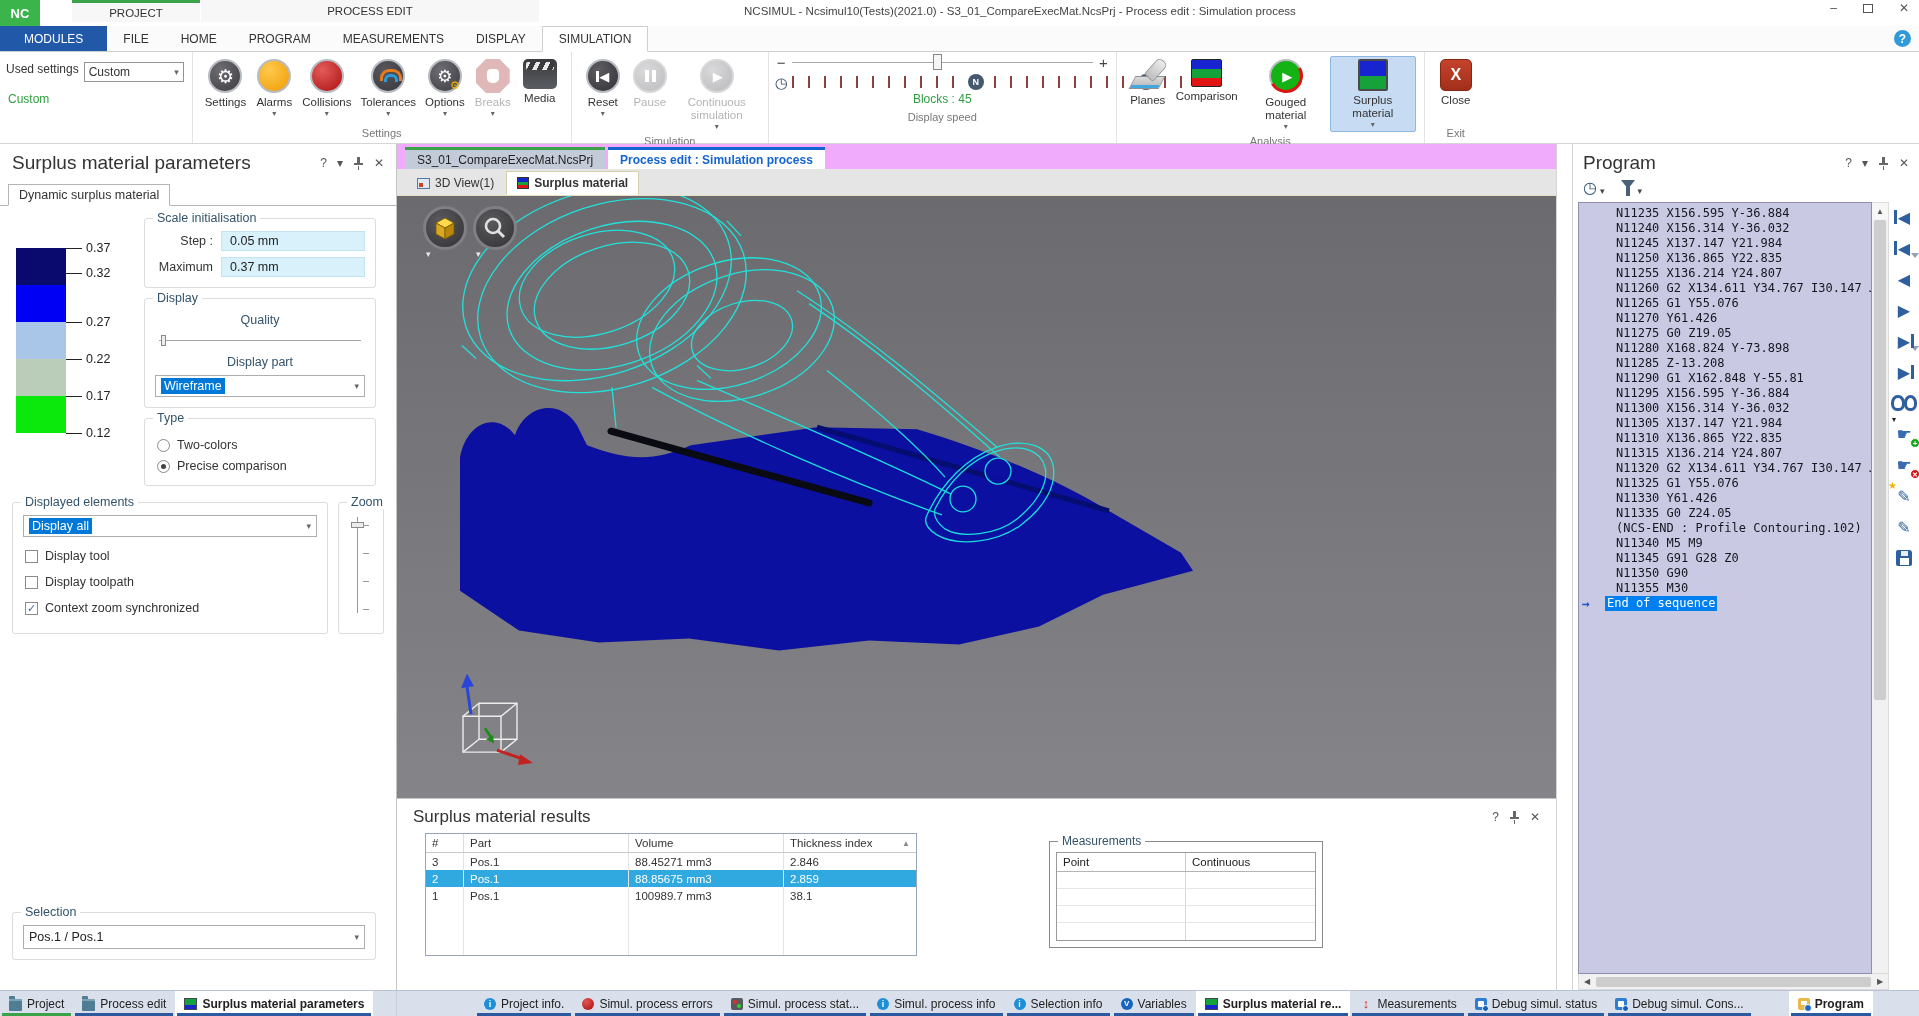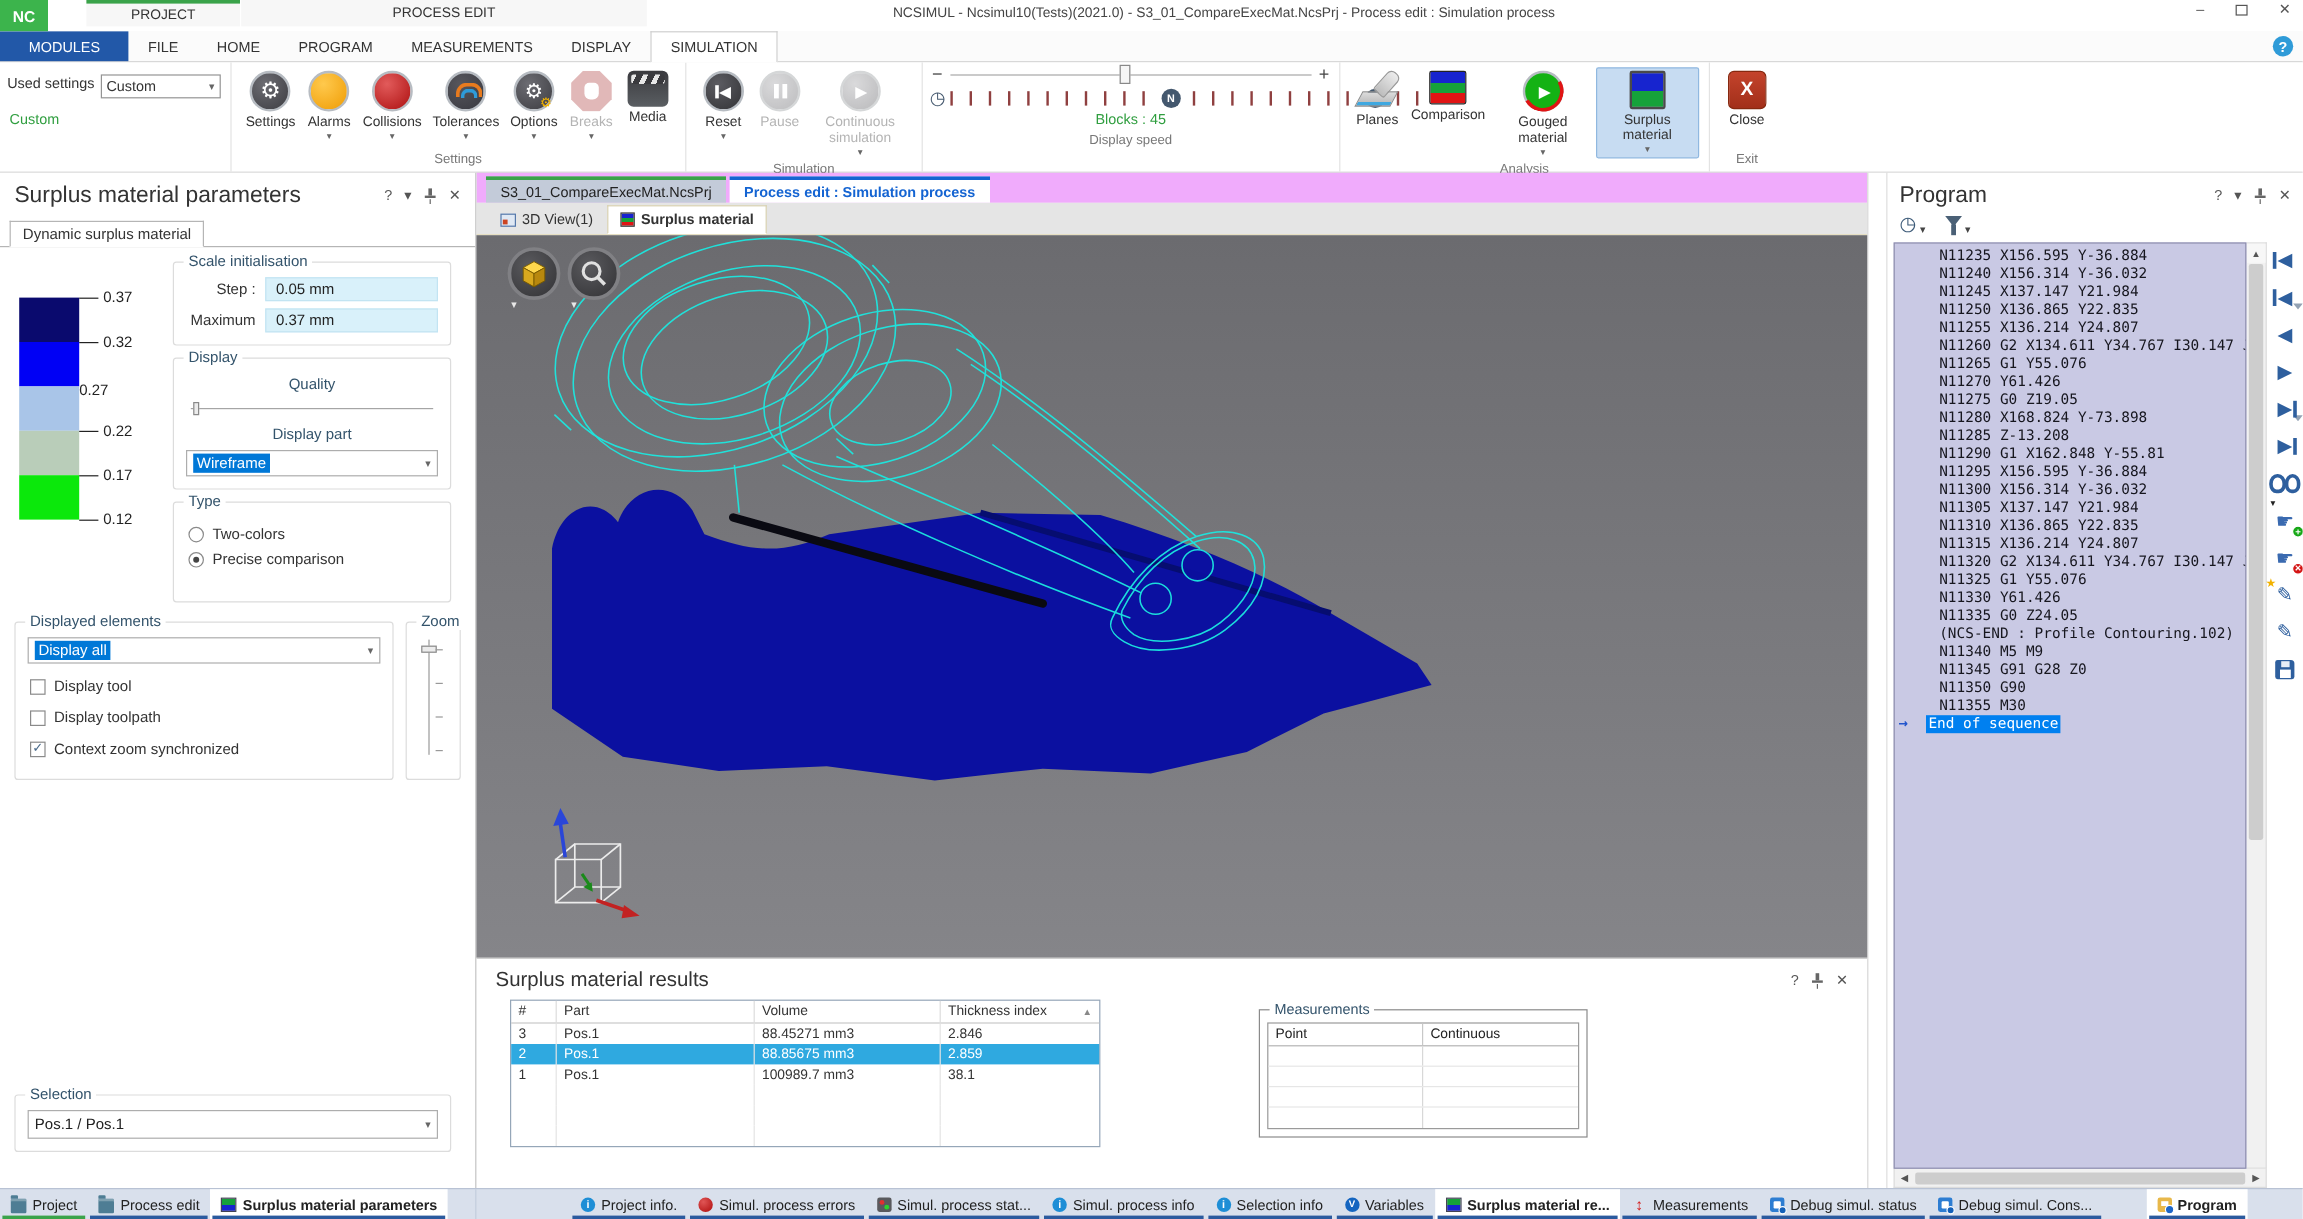--- a/index.html
+++ b/index.html
@@ -450,25 +450,25 @@
           <div class="scale">
               <div class="seg" style="background: rgb(10, 10, 110);"></div>
               <div class="seg" style="background: rgb(0, 0, 245);"></div>
               <div class="seg" style="background: rgb(169, 197, 232);"></div>
               <div class="seg" style="background: rgb(185, 205, 185);"></div>
               <div class="seg" style="background: rgb(11, 232, 11);"></div>
               <div class="scale-tick" style="top: -8px;">
                 <span class="tline"></span>
                 <span class="tlab">0.37</span>
               </div>
-              <div class="scale-tick" style="top: 29px;">
+              <div class="scale-tick" style="top: 17px;">
                 <span class="tline"></span>
                 <span class="tlab">0.32</span>
               </div>
-              <div class="scale-tick" style="top: 66px; flex-direction: column;">
+              <div class="scale-tick" style="top: 66px;">
                 <span class="tline"></span>
                 <span class="tlab">0.27</span>
               </div>
               <div class="scale-tick" style="top: 103px;">
                 <span class="tline"></span>
                 <span class="tlab">0.22</span>
               </div>
               <div class="scale-tick" style="top: 140px;">
                 <span class="tline"></span>
                 <span class="tlab">0.17</span>
@@ -495,21 +495,21 @@
               <div class="centerlab">Quality</div>
               <div class="hslider">
                   <span class="hthumb"></span>
                 </div>
               <div class="centerlab">Display part</div>
               <div class="dropdown">
                 <span class="dval selhl">Wireframe</span>
                 <span class="dcaret">▾</span>
               </div>
             </div>
-            <div class="gbox" style="padding-bottom:28px">
+            <div class="gbox" style="padding-bottom:12px">
               <span class="glab">Type</span>
               <div>
                   <div class="radio-row">
                     <span class="radio"></span>
                     <span>Two-colors</span>
                   </div>
                   <div class="radio-row">
                     <span class="radio sel"></span>
                     <span>Precise comparison</span>
                   </div>

